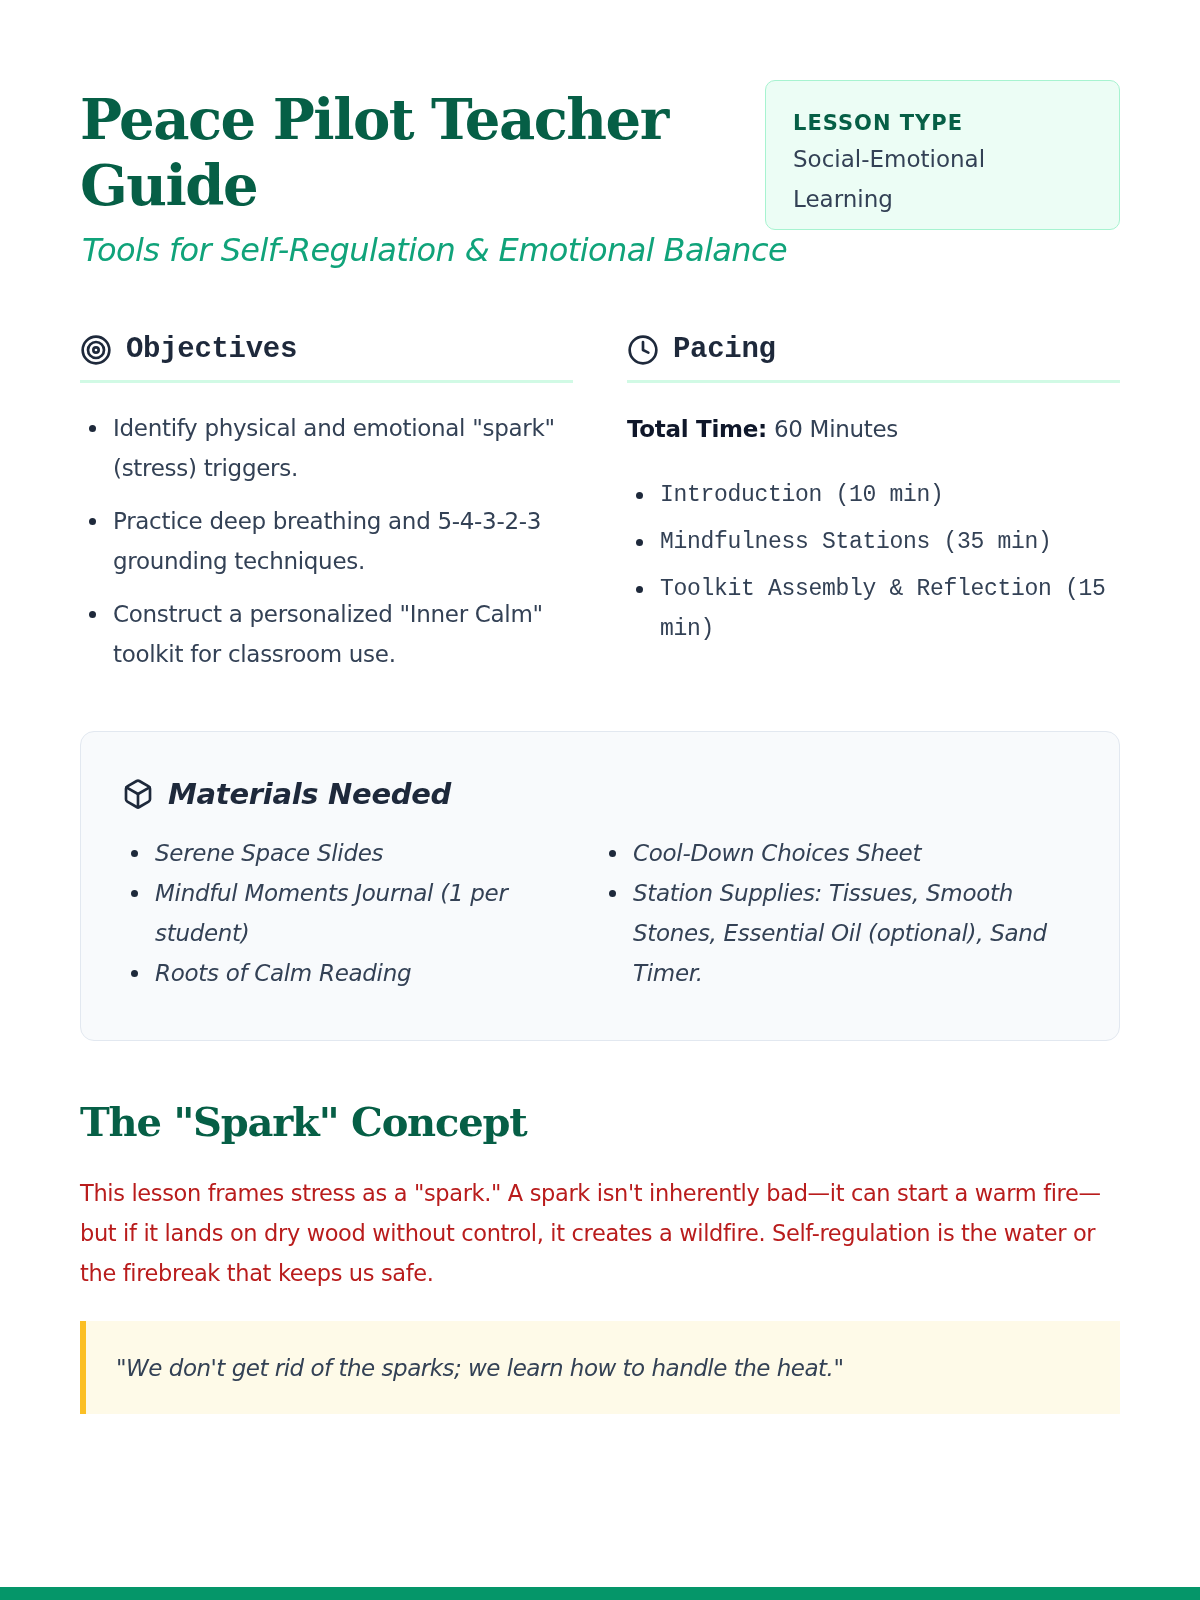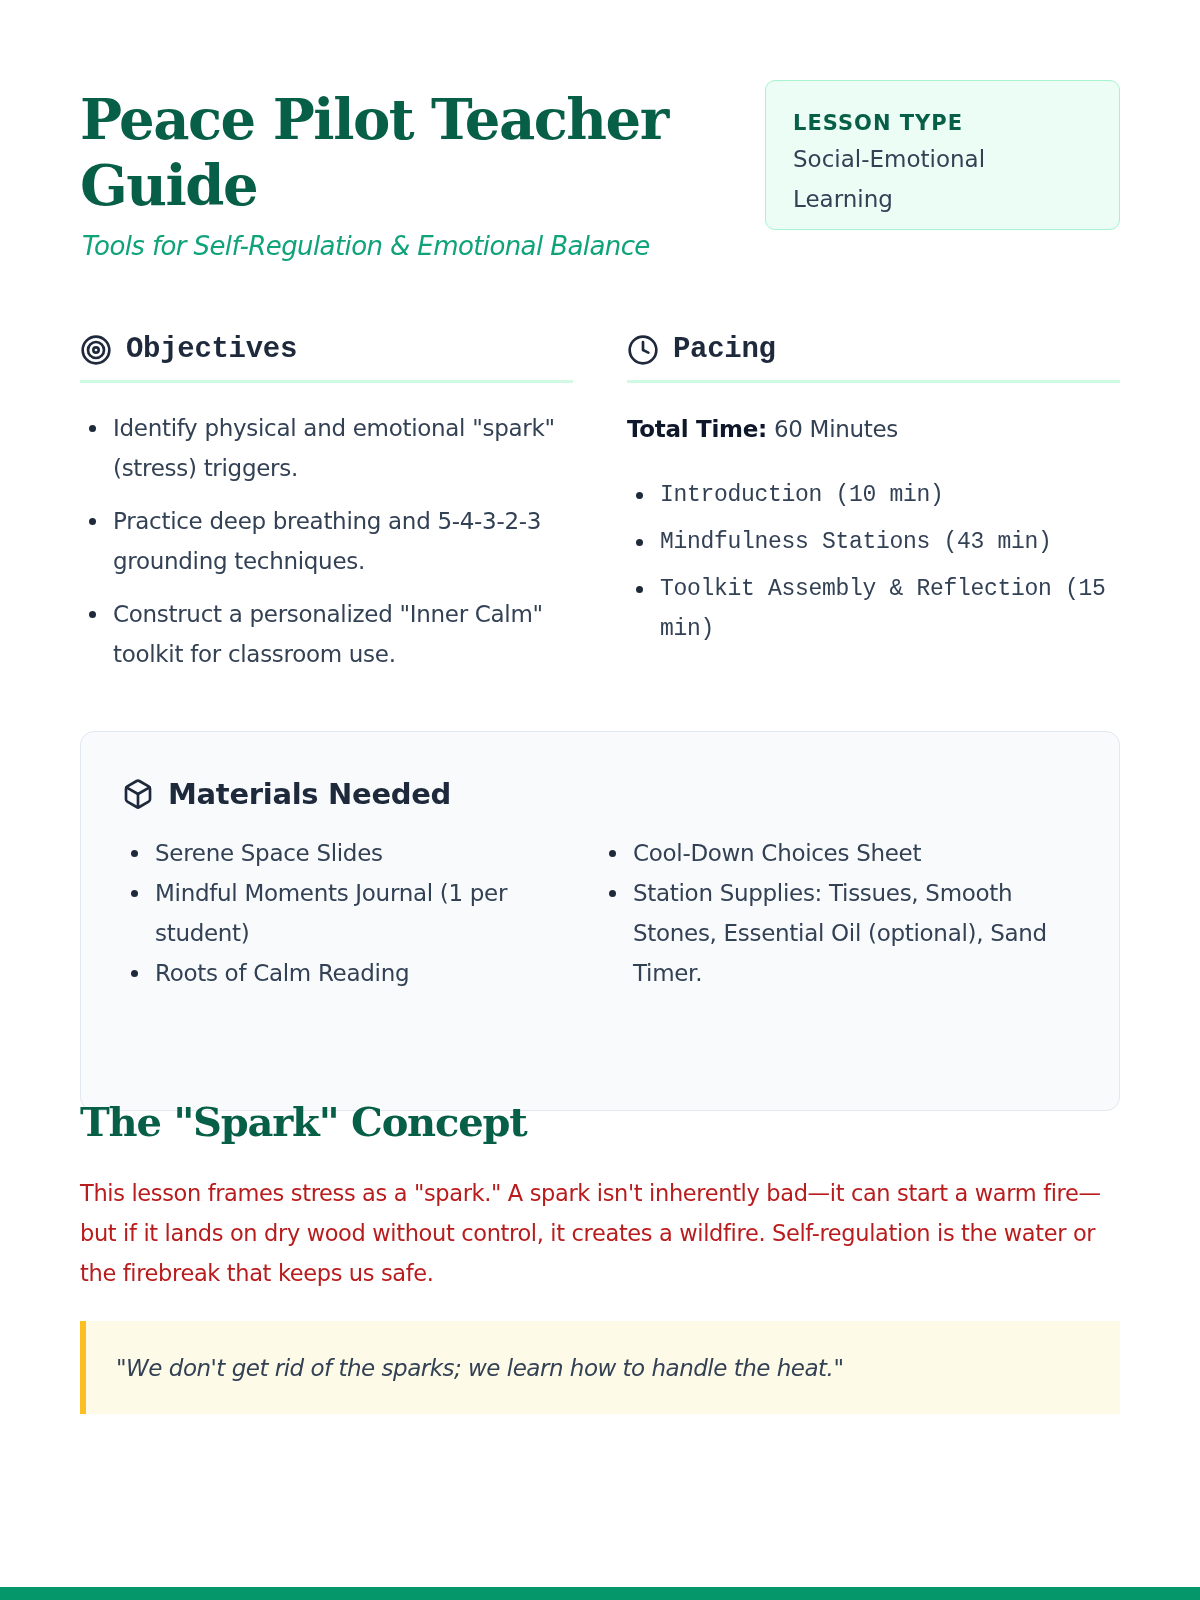--- a/index.html
+++ b/index.html
@@ -15,21 +15,21 @@
     
     .header { position: absolute; left: 0; top: 78px; width: 1040px; height: 200px; }
     .title {
       position: absolute; left: 0; top: 8px; width: 620px;
       font-family: "DejaVu Serif", serif; font-weight: bold;
       font-size: 56px; line-height: 66px; color: #065f46; letter-spacing: -1.5px;
     }
     .subtitle {
       position: absolute; left: 2px; top: 153px;
       font-family: "DejaVu Sans", sans-serif; font-style: italic;
-      font-size: 26px; color: #10a37a; letter-spacing: -0.6px;
+      font-size: 32px; color: #10a37a; letter-spacing: -0.6px;
     }
     .lesson-box {
       position: absolute; left: 685px; top: 2px; width: 355px; height: 150px;
       background: #ecfdf5; border: 1.5px solid #a7f3d0; border-radius: 10px;
       padding: 28px 27px;
     }
     .lesson-label {
       font-size: 21px; font-weight: bold; color: #065f46; letter-spacing: 1px;
       line-height: 28px;
     }
@@ -58,23 +58,24 @@
     }
     .obj-list { margin-top: 25px; }
     .obj-list li { margin-bottom: 13px; }
     .total-time { margin-top: 26px; font-size: 23px; line-height: 40px; color: #334155; letter-spacing: -0.3px; }
     .total-time strong { color: #0f172a; font-weight: bold; }
     .pace-list { margin-top: 26px; }
     .pace-list li { margin-bottom: 7px; font-family: Liberation Mono, monospace; }
 
     
     .materials {
-      position: absolute; left: 0; top: 731px; width: 1040px; height: 380px;
+      position: absolute; left: 0; top: 731px; width: 1040px; height: 310px;
       background: #f8fafc; border: 1.5px solid #e2e8f0; border-radius: 14px;
       padding: 42px 41px;
+      font-style: italic;
     }
     .mat-head { display: flex; align-items: center; height: 40px; }
     .mat-head .icon { width: 32px; height: 32px; margin-right: 14px; }
     .mat-title { font-size: 29px; font-weight: bold; color: #1e293b; letter-spacing: -0.3px; }
     .mat-cols { display: flex; margin-top: 19px; }
     .mat-col { width: 492px; }
     .mat-col li { margin-bottom: 0; }
 
     
     .spark-title {
@@ -135,21 +136,21 @@
         <polyline points="12 6 12 12 16 14"></polyline>
       </svg>
       <h2 class="section-title">Pacing</h2>
     </div>
     <div class="total-time">
       <strong>Total Time:</strong>
       <span>60 Minutes</span>
     </div>
     <ul class="list pace-list">
       <li>Introduction (10 min)</li>
-      <li>Mindfulness Stations (43 min)</li>
+      <li>Mindfulness Stations (35 min)</li>
       <li>Toolkit Assembly &amp; Reflection (15 min)</li>
     </ul>
   </section>
 
   <section class="materials">
     <div class="mat-head">
       <svg class="icon" viewBox="0 0 24 24" fill="none" stroke="#1e293b" stroke-width="2" stroke-linecap="round" stroke-linejoin="round">
         <path d="M21 16V8a2 2 0 0 0-1-1.73l-7-4a2 2 0 0 0-2 0l-7 4A2 2 0 0 0 3 8v8a2 2 0 0 0 1 1.73l7 4a2 2 0 0 0 2 0l7-4A2 2 0 0 0 21 16z"></path>
         <polyline points="3.3 7 12 12 20.7 7"></polyline>
         <line x1="12" y1="22" x2="12" y2="12"></line>

